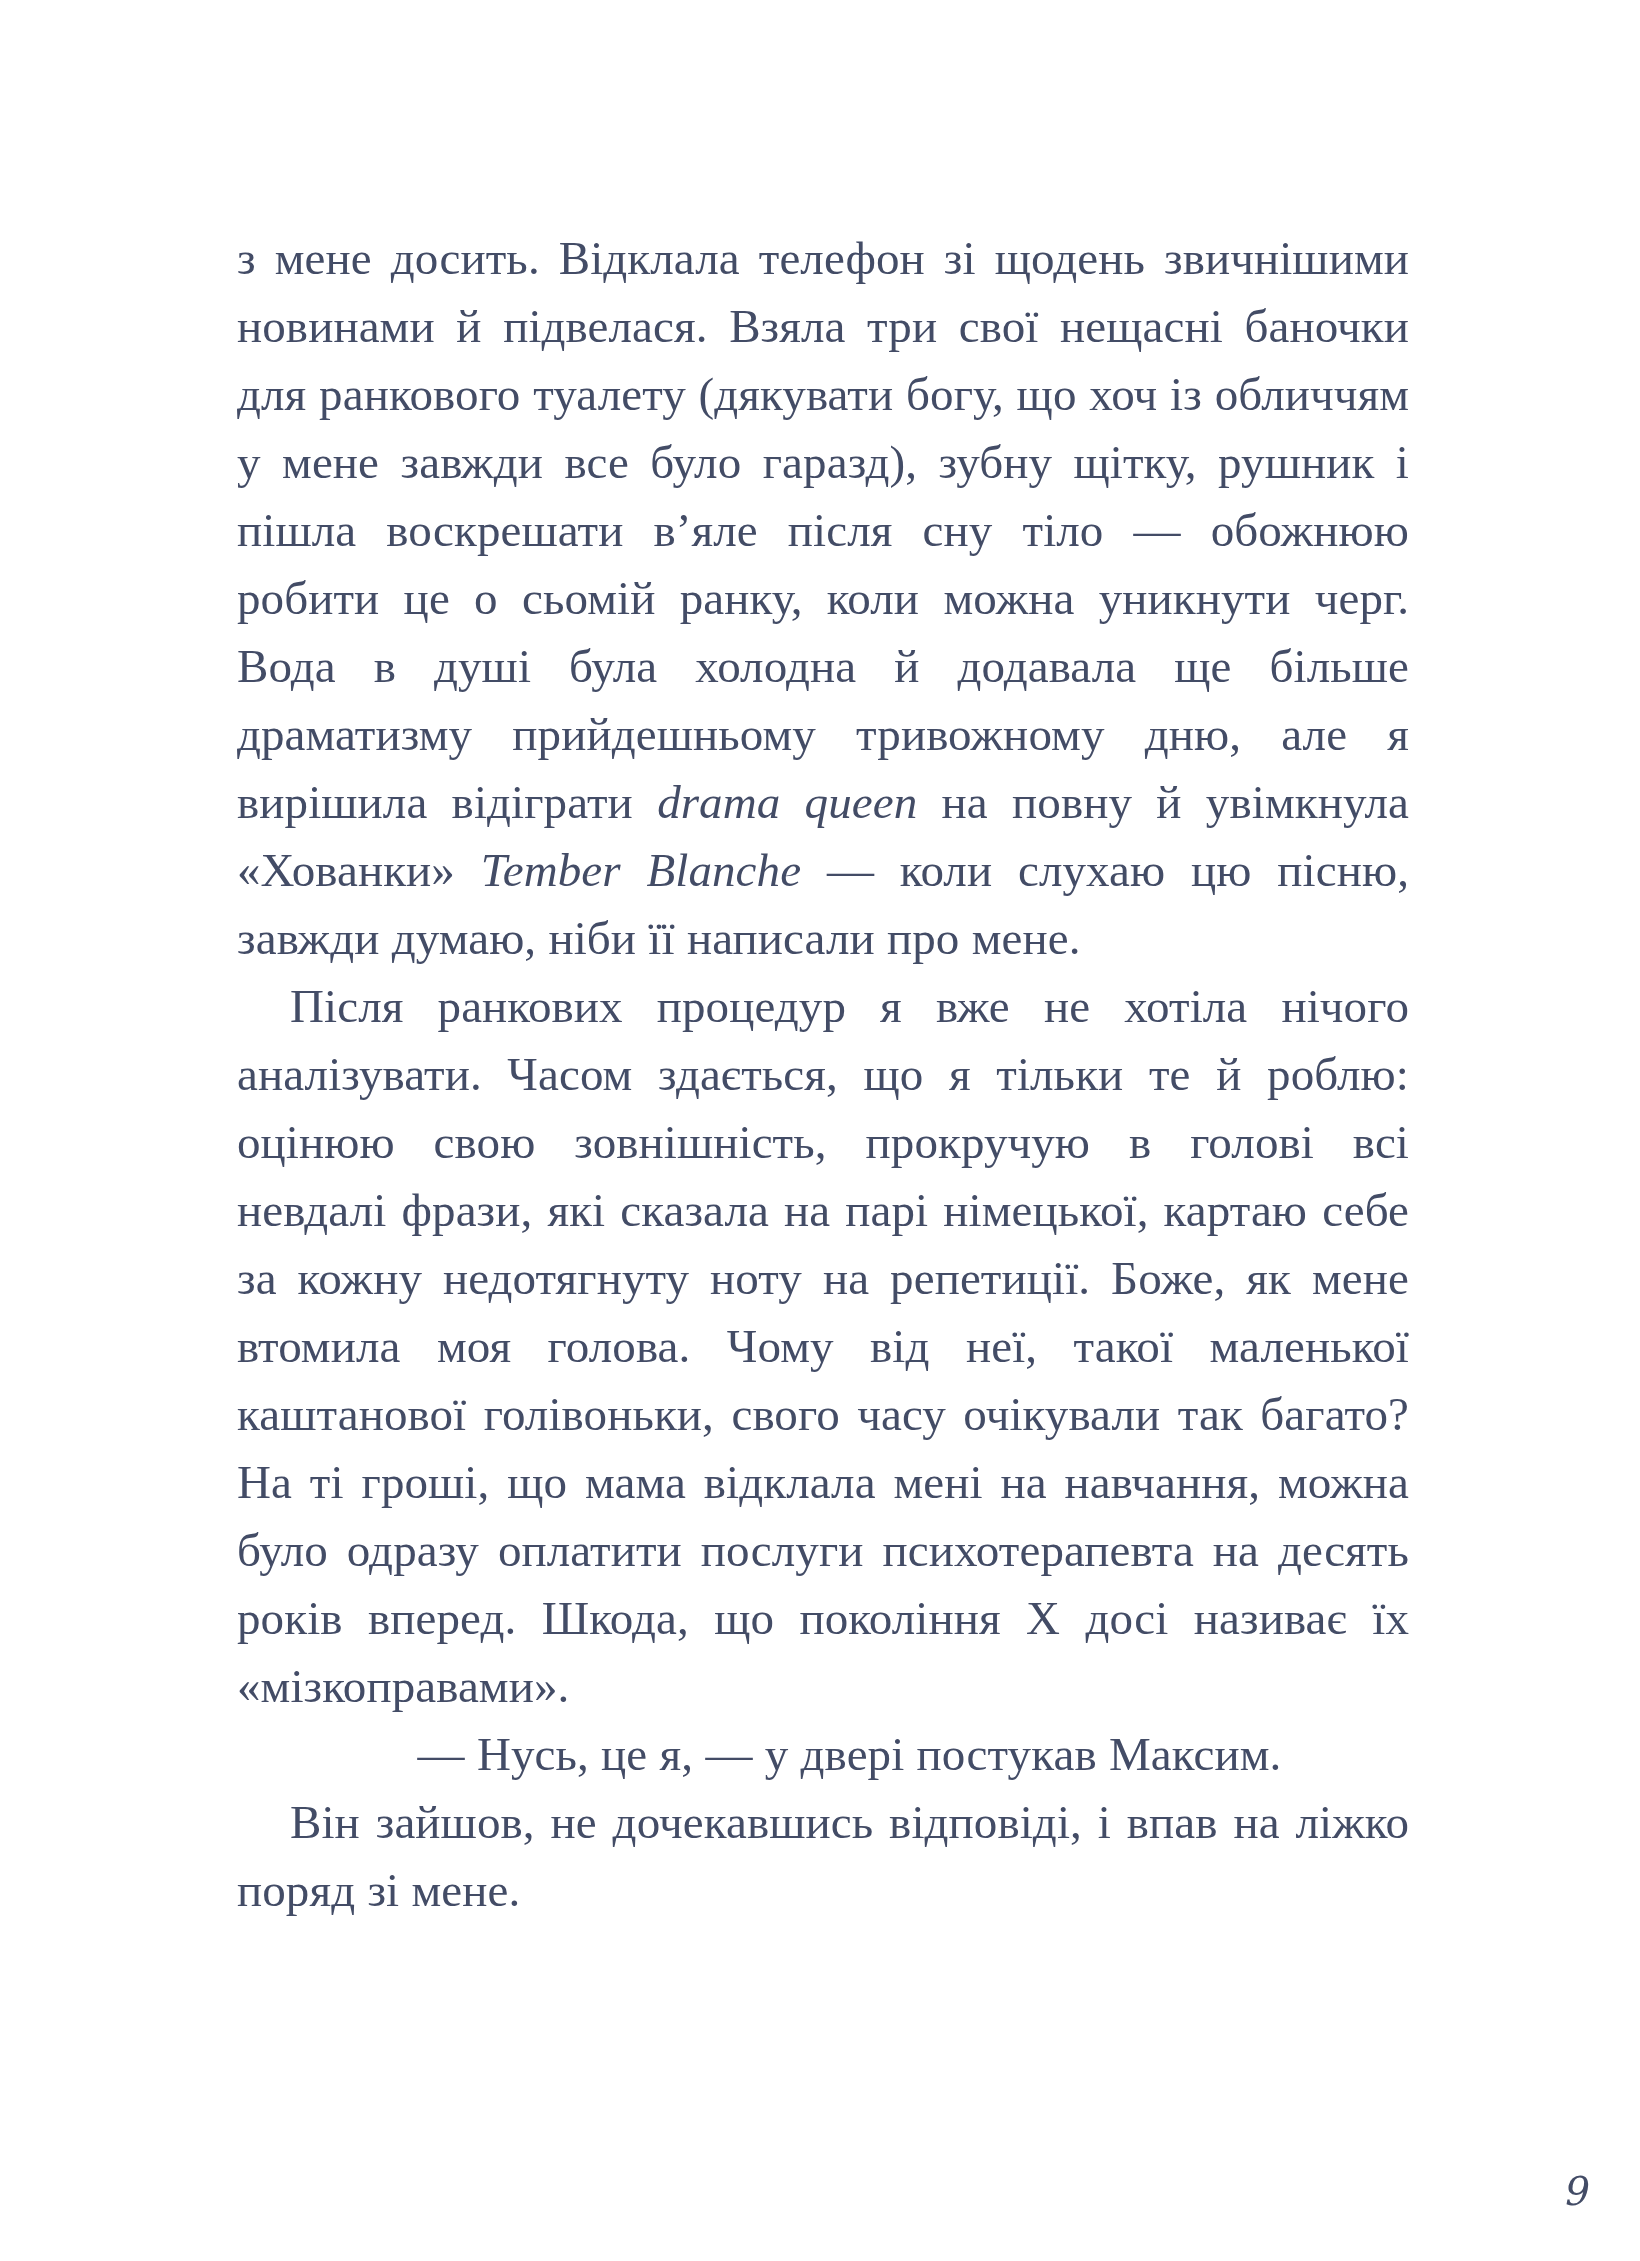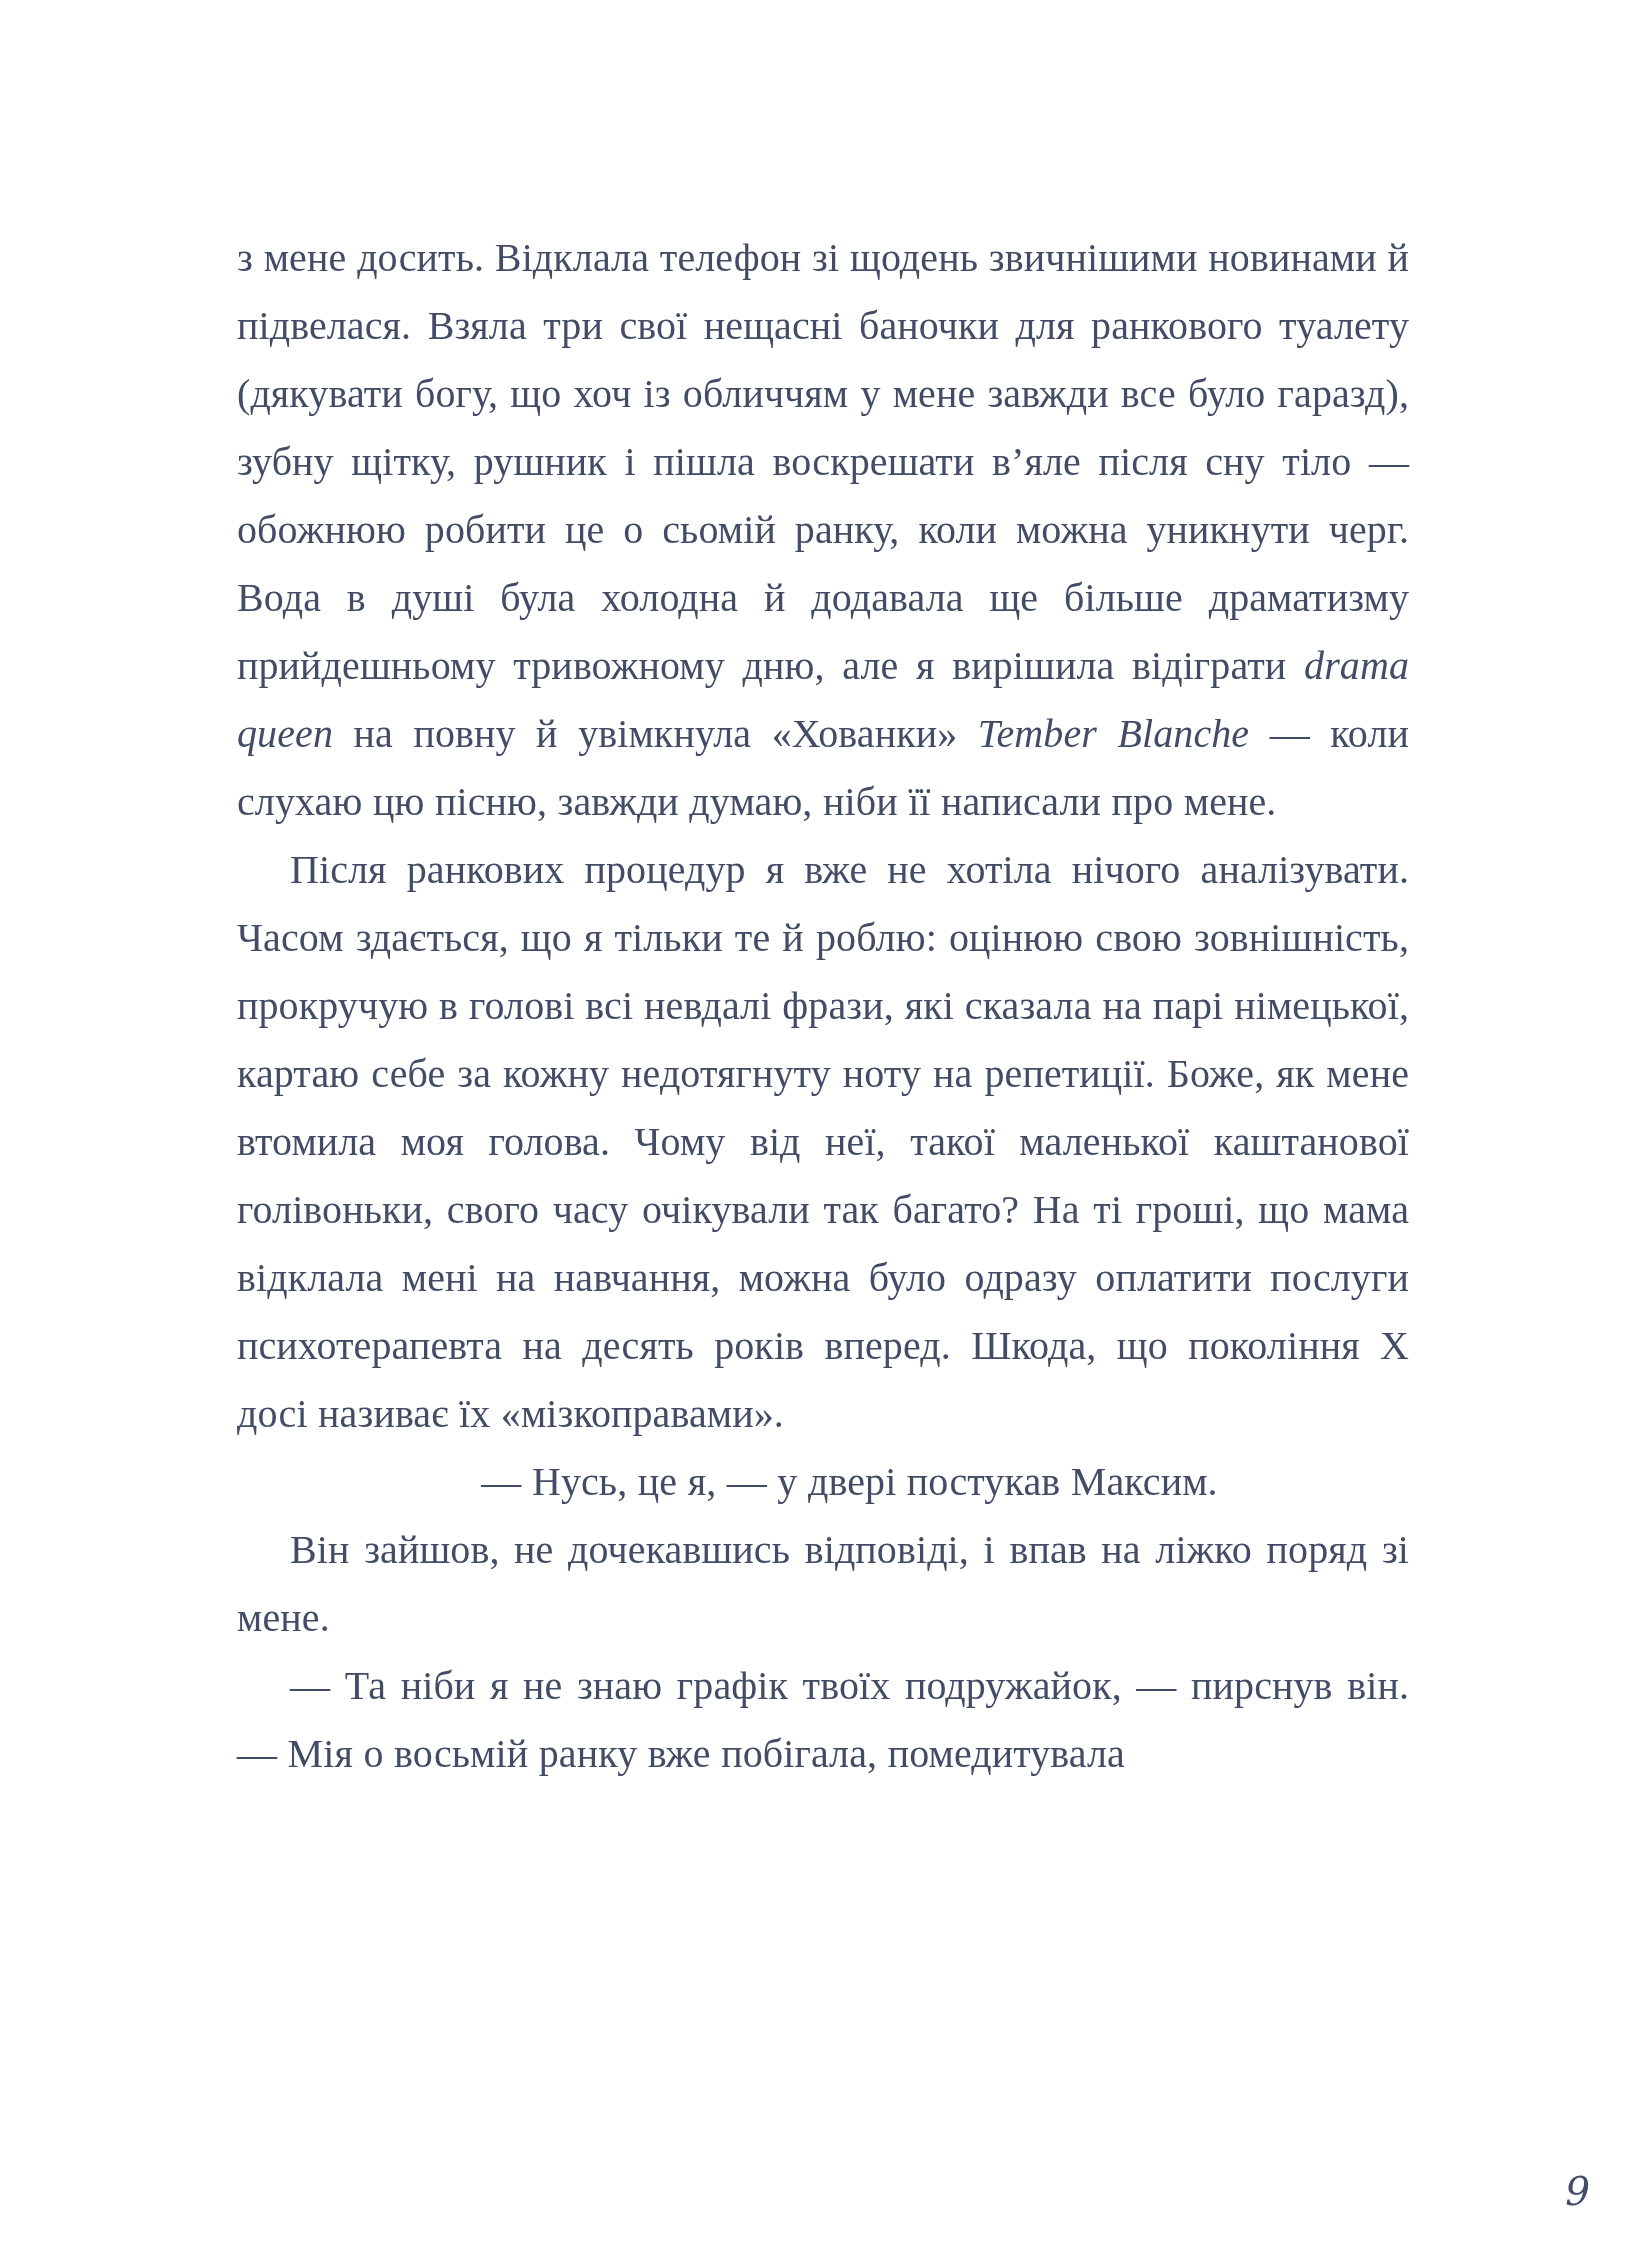--- a/index.html
+++ b/index.html
@@ -29,21 +29,21 @@
     position: absolute;
     left: 237px;
     top: 224px;
     width: 1172px;
   }
 
   .body-par {
     margin: 0;
     color: #434c66;
     font-family: "Liberation Serif", "DejaVu Serif", serif;
-    font-size: 40px;
+    font-size: 47px;
     line-height: 68px;
     text-align: justify;
     text-justify: inter-word;
     letter-spacing: 0.1px;
     word-spacing: 0.4px;
     text-indent: 0;
     hyphens: manual;
   }
 
   .body-par.indent {
@@ -76,19 +76,18 @@
 </head>
 <body style="background: rgb(255, 255, 255);">
 
 <div class="page">
 
   <div class="text-column">
     <p class="body-par" style="text-indent: 0px; color: rgb(67, 76, 102);">з мене досить. Відклала телефон зі щодень звичнішими новинами й підвелася. Взяла три свої нещасні баночки для ранкового туалету (дякувати богу, що хоч із обличчям у мене завжди все було гаразд), зубну щітку, рушник і пішла воскрешати в’яле після сну тіло — обожнюю робити це о сьомій ранку, коли можна уникнути черг. Вода в душі була холодна й додавала ще більше драматизму прийдешньому тривожному дню, але я вирішила відіграти <em class="ital">drama queen</em> на повну й увімкнула «Хованки» <em class="ital">Tember Blanche</em> — коли слухаю цю пісню, завжди думаю, ніби її написали про мене.</p>
     <p class="body-par indent" style="color: rgb(67, 76, 102);">Після ранкових процедур я вже не хотіла нічого аналізувати. Часом здається, що я тільки те й роблю: оцінюю свою зовнішність, прокручую в голові всі невдалі фрази, які сказала на парі німецької, картаю себе за кожну недотягнуту ноту на репетиції. Боже, як мене втомила моя голова. Чому від неї, такої маленької каштанової голівоньки, свого часу очікували так багато? На ті гроші, що мама відклала мені на навчання, можна було одразу оплатити послуги психотерапевта на десять років вперед. Шкода, що покоління Х досі називає їх «мізкоправами».</p>
     <p class="body-par dialogue" style="color: rgb(67, 76, 102);">— Нусь, це я, — у двері постукав Максим.</p>
     <p class="body-par indent" style="color: rgb(67, 76, 102);">Він зайшов, не дочекавшись відповіді, і впав на ліжко поряд зі мене.</p>
-    <p class="body-par indent" style="color: rgb(67, 76, 102);">— Та ніби я не знаю графік твоїх подружайок, — пирснув він. — Мія о восьмій ранку вже побігала, помедитувала</p>
   </div>
 
   <div class="page-number" style="color: rgb(67, 76, 102);">9</div>
 
 </div>
 
 
 </body></html>

